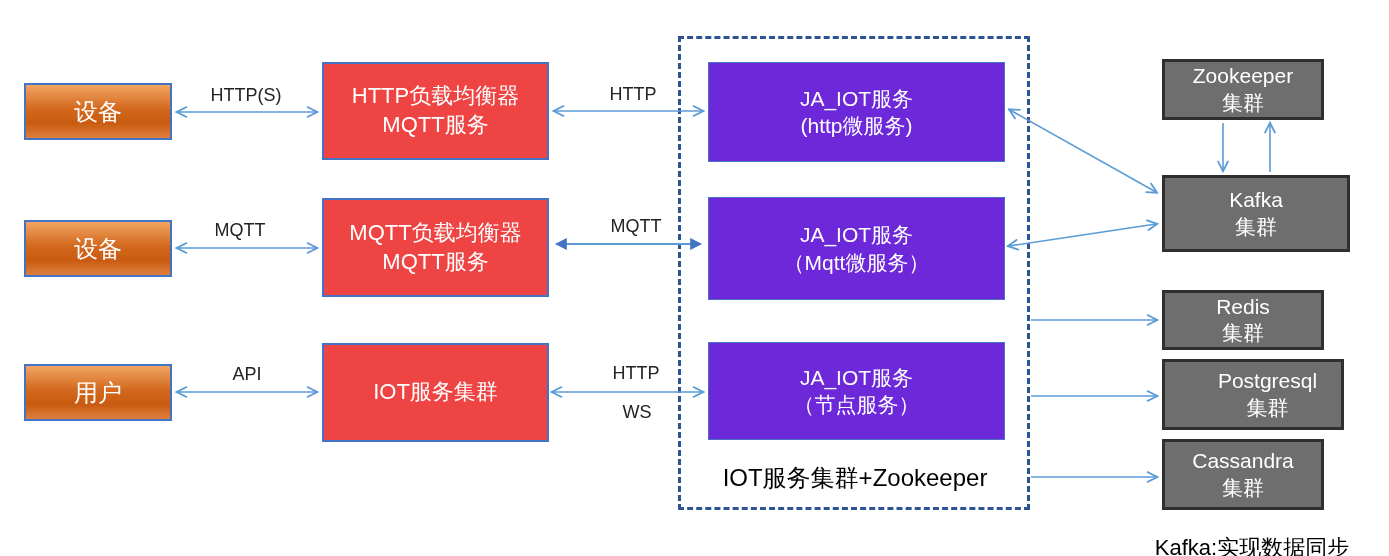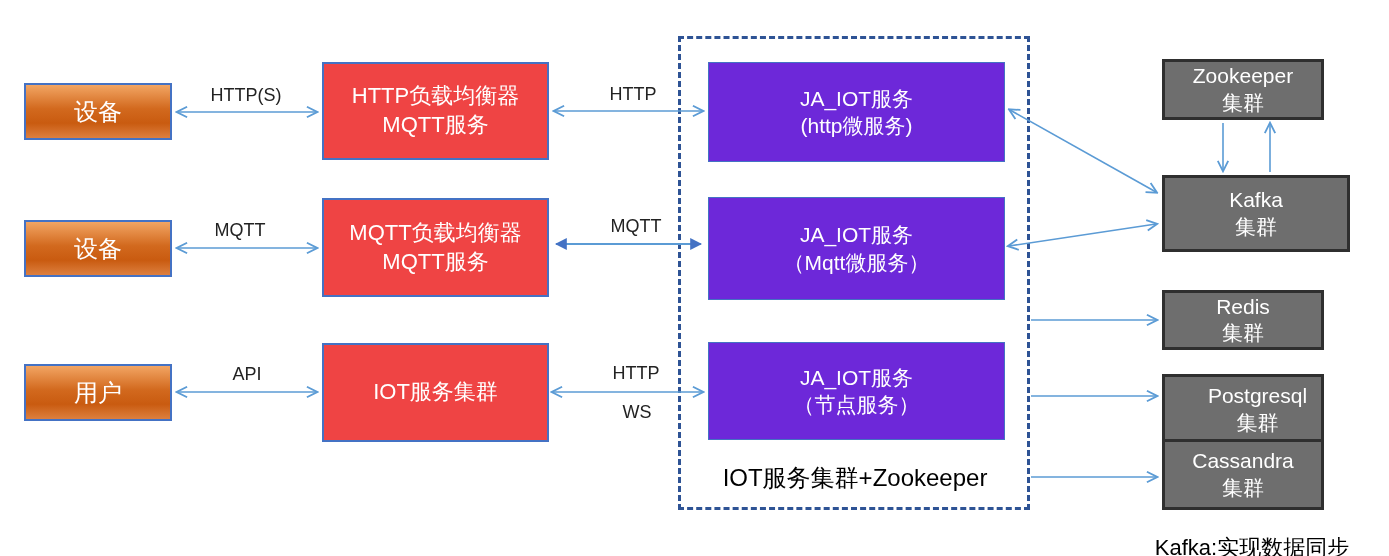--- a/index.html
+++ b/index.html
@@ -126,21 +126,21 @@
     <span>集群</span>
   </div>
   <div class="node gray" style="left:1162px;top:175px;width:188px;height:77px;">
     <span>Kafka</span>
     <span>集群</span>
   </div>
   <div class="node gray" style="left:1162px;top:290px;width:162px;height:60px;">
     <span>Redis</span>
     <span>集群</span>
   </div>
-  <div class="node gray" style="left:1162px;top:374px;width:162px;height:71px;padding-left:29px;">
+  <div class="node gray" style="left:1162px;top:359px;width:182px;height:71px;padding-left:29px;">
     <span>Postgresql</span>
     <span>集群</span>
   </div>
   <div class="node gray" style="left:1162px;top:439px;width:162px;height:71px;">
     <span>Cassandra</span>
     <span>集群</span>
   </div>
 
   <div class="edge-label" style="left:246px;top:95px;">HTTP(S)</div>
   <div class="edge-label" style="left:633px;top:94px;">HTTP</div>

